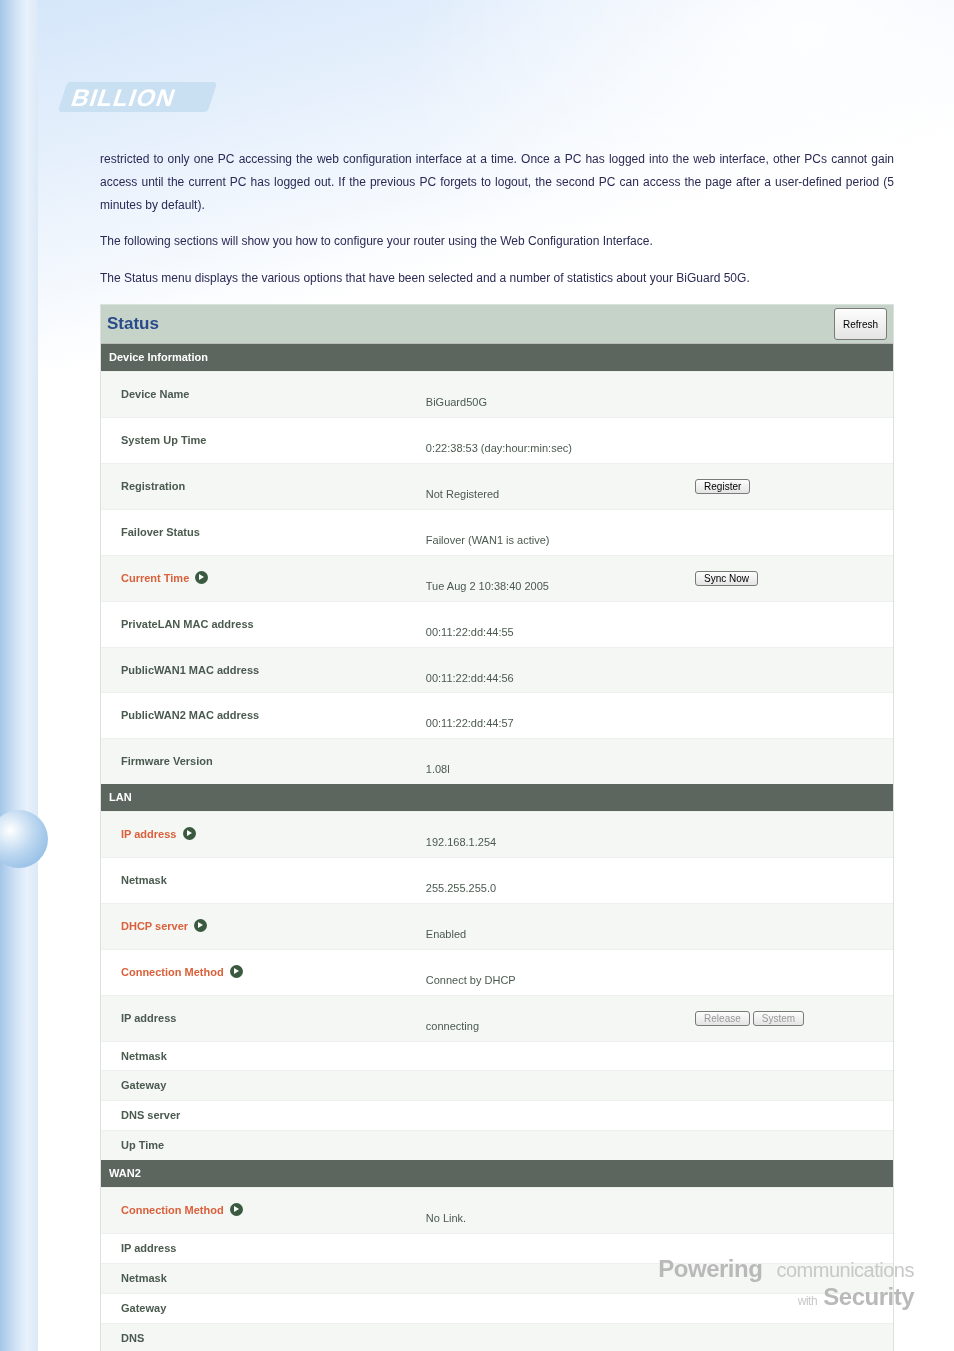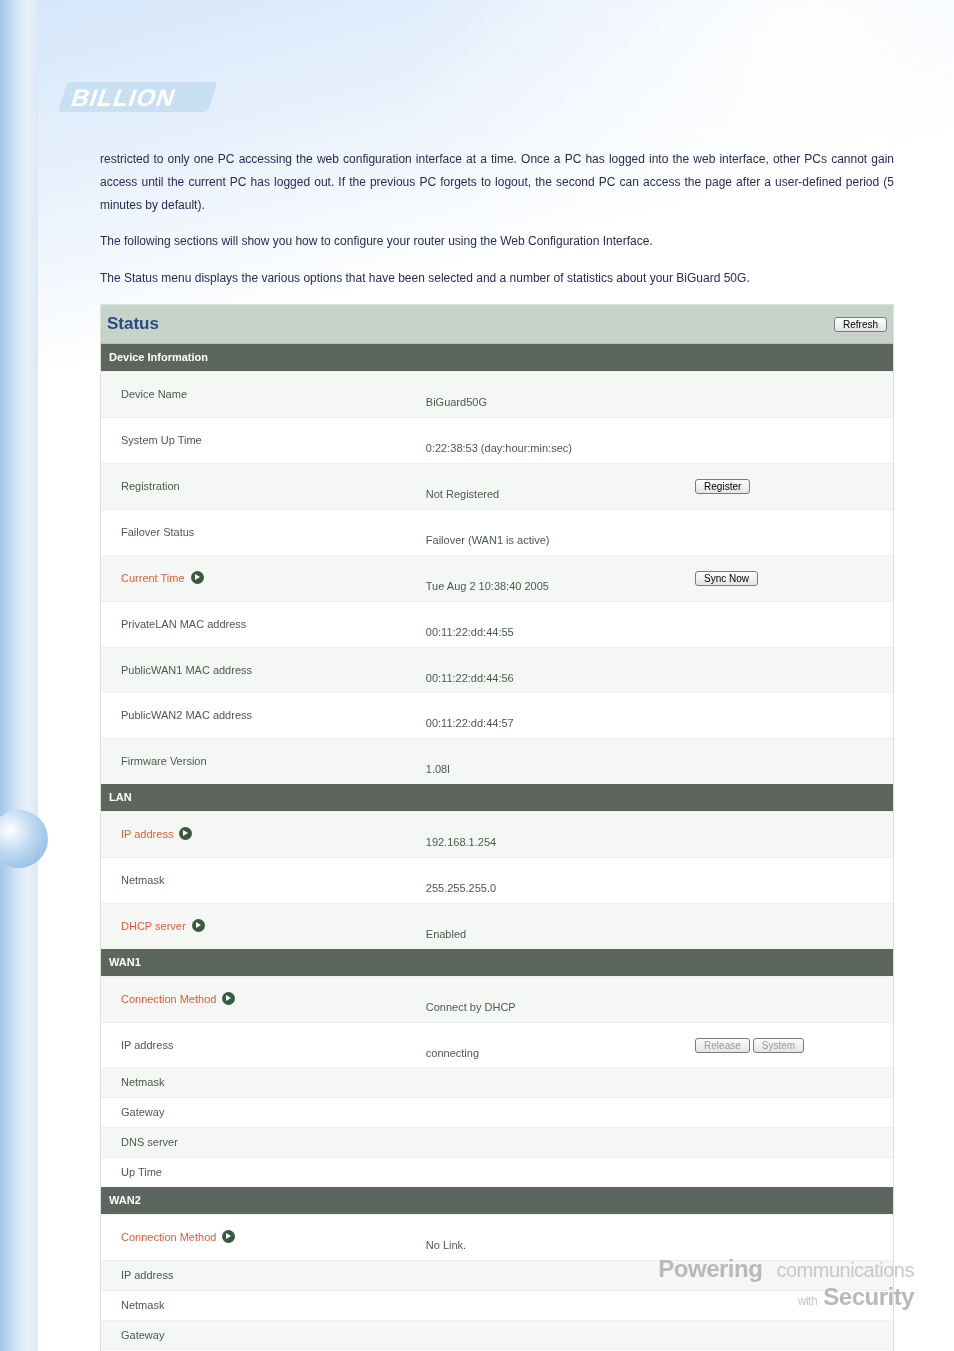--- a/index.html
+++ b/index.html
@@ -61,21 +61,20 @@
     width: 100%;
     border-collapse: collapse;
     font-size: 11px;
     background: #fff;
     border: 1px solid #d9e2dc;
   }
   .status-header {
     background: #c5d3c8;
     display: flex;
     justify-content: space-between;
-    align-items: center;
     padding: 3px 6px;
     border-bottom: 1px solid #bbb;
   }
   .status-header h3 {
     font-family: Arial, sans-serif;
     font-size: 17px;
     font-weight: bold;
     color: #2a4a8a;
   }
   .btn {
@@ -99,20 +98,21 @@
     display: flex;
     align-items: center;
     border-top: 1px solid #eef0ee;
     min-height: 24px;
   }
   .row:nth-child(odd) { background: #f5f7f5; }
   .row .label {
     width: 40%;
     padding: 4px 8px 4px 20px;
     color: #4a5a4f;
+    font-weight: bold;
   }
   .row .value {
     width: 34%;
     padding: 4px 8px;
     color: #4a5a4f;
     margin-top: 16px;
   }
   .row .action {
     width: 26%;
     padding: 2px 8px;
@@ -235,21 +235,20 @@
       <div class="label">Netmask</div>
       <div class="value">255.255.255.0</div>
       <div class="action"></div>
     </div>
     <div class="row">
       <div class="label link-label"><span>DHCP server</span> <span class="arrow"></span></div>
       <div class="value">Enabled</div>
       <div class="action"></div>
     </div>
 
-    <div class="section-head">WAN1</div>
     <div class="row">
       <div class="label link-label"><span>Connection Method</span> <span class="arrow"></span></div>
       <div class="value">Connect by DHCP</div>
       <div class="action"></div>
     </div>
     <div class="row">
       <div class="label">IP address</div>
       <div class="value">connecting</div>
       <div class="action">
         <button class="btn" disabled="">Release</button>

